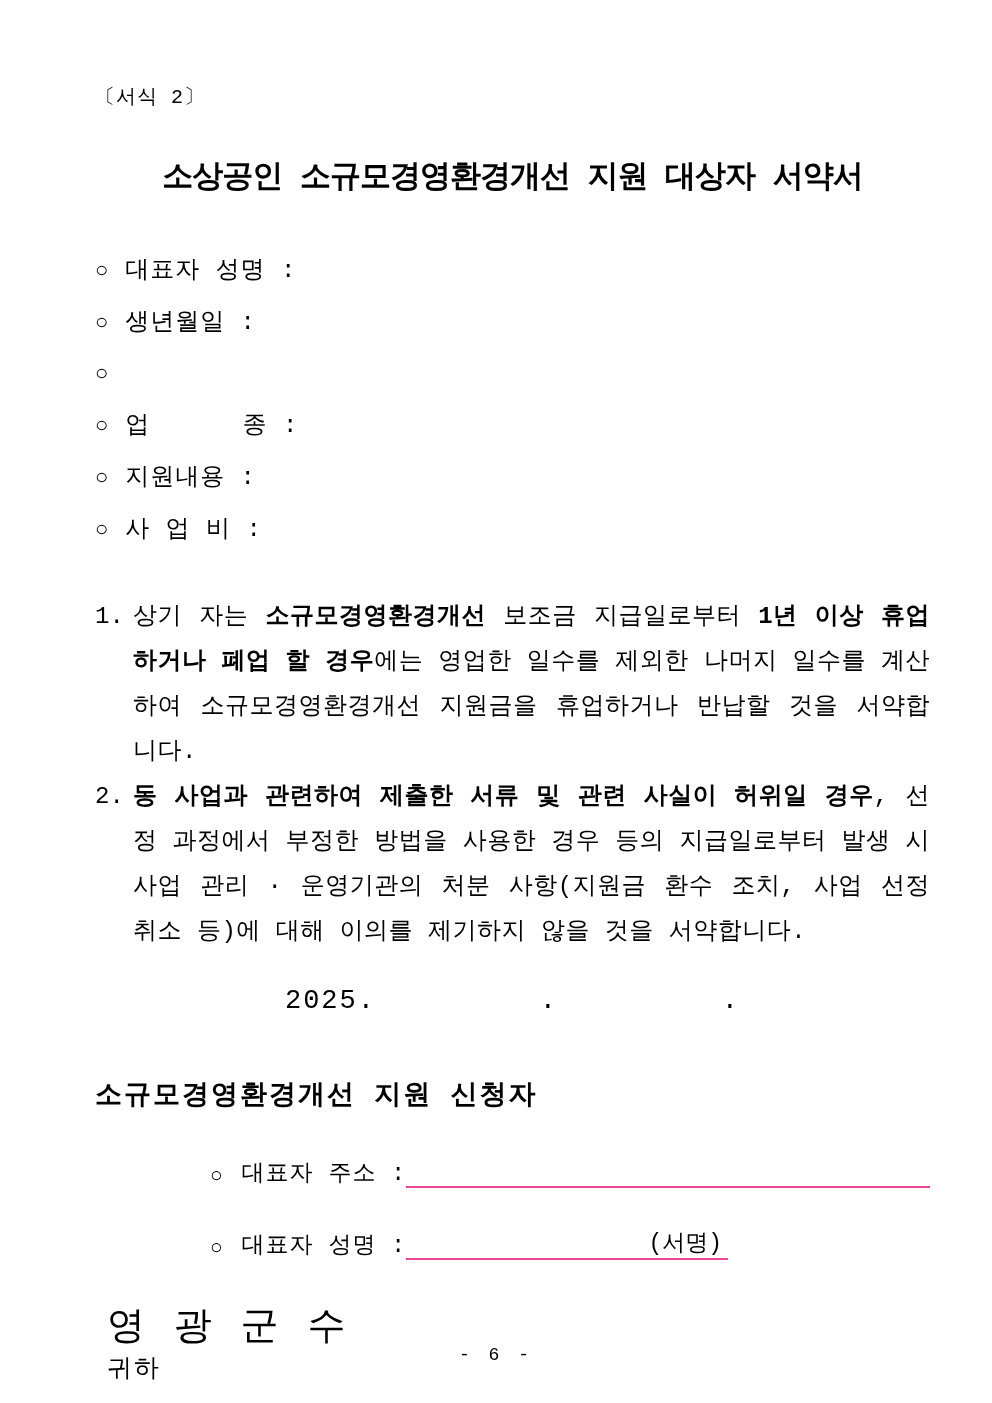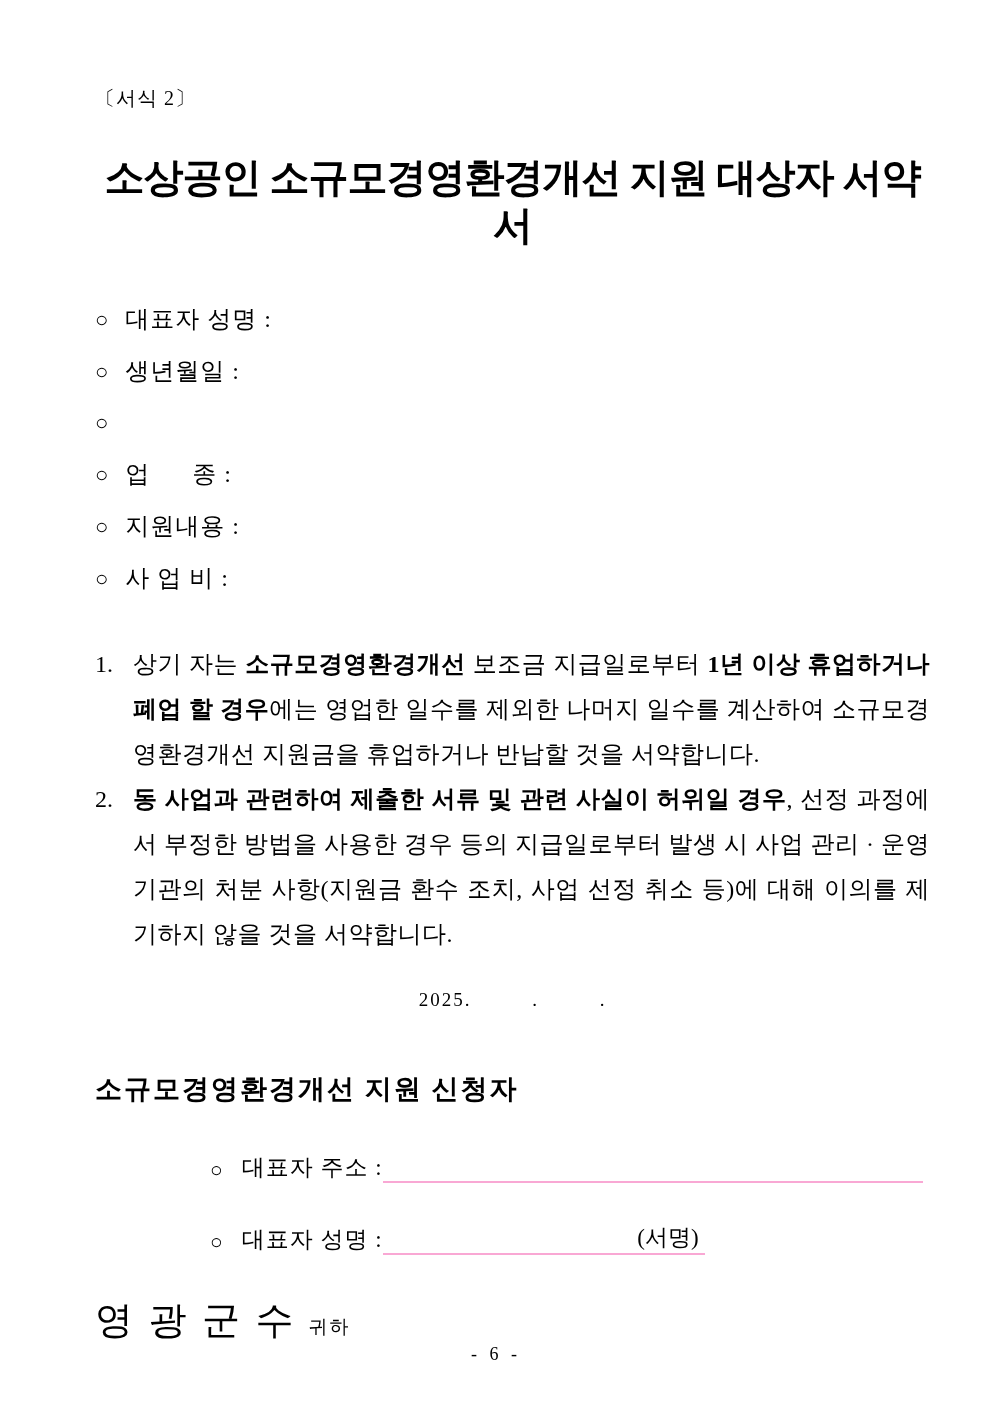--- a/index.html
+++ b/index.html
@@ -6,34 +6,34 @@
     margin: 0;
     padding: 0;
     background: #ffffff;
   }
   .page {
     position: relative;
     width: 992px;
     height: 1403px;
     background: #ffffff;
     color: #000000;
-    font-family: Liberation Serif, serif;
+    font-family: Liberation Mono, monospace;
     box-sizing: border-box;
     padding: 86px 62px 0 95px;
     overflow: hidden;
   }
   .form-label {
     font-size: 20px;
     line-height: 24px;
     letter-spacing: 1px;
   }
   .doc-title {
     margin: 44px 0 10px 0;
     text-align: center;
-    font-size: 40px;
+    font-size: 31px;
     font-weight: 900;
     letter-spacing: -1px;
     line-height: 48px;
   }
   .info-list {
     list-style: none;
     margin: 54px 0 0 0;
     padding: 0;
     font-size: 24px;
   }
@@ -66,21 +66,21 @@
   .pledge-body {
     flex: 1;
     text-align: justify;
     word-break: break-all;
     letter-spacing: 0.5px;
   }
   .pledge-body .bold { font-weight: bold; }
   .date-line {
     margin-top: 32px;
     text-align: center;
-    font-size: 19px;
+    font-size: 27px;
     white-space: pre;
     letter-spacing: 2px;
   }
   .applicant-line {
     margin-top: 60px;
     font-size: 27px;
     font-weight: bold;
     letter-spacing: 2px;
   }
   .signature-block {
@@ -97,39 +97,40 @@
     margin-right: 18px;
     font-size: 21px;
   }
   .sig-label {
     white-space: pre;
   }
   .sig-line {
     display: flex;
     justify-content: flex-end;
     align-items: flex-end;
-    border-bottom: 2px solid #f9a8d4;
+    border-bottom: 2px solid #ec4899;
     height: 32px;
     box-sizing: border-box;
   }
   .sig-line.address { width: 540px; }
   .sig-line.name { width: 322px; padding-right: 6px; }
   .sign-note { letter-spacing: 0; }
   .addressee {
     margin-top: 36px;
     display: flex;
     align-items: baseline;
+    flex-direction: column;
   }
   .addressee-main {
     font-size: 38px;
     letter-spacing: 3px;
     font-weight: 500;
   }
   .addressee-honorific {
-    font-size: 19px;
+    font-size: 25px;
     margin-left: 12px;
     letter-spacing: 2px;
   }
   .page-footer {
     position: absolute;
     left: 0;
     right: 0;
     bottom: 38px;
     text-align: center;
     font-size: 18px;

